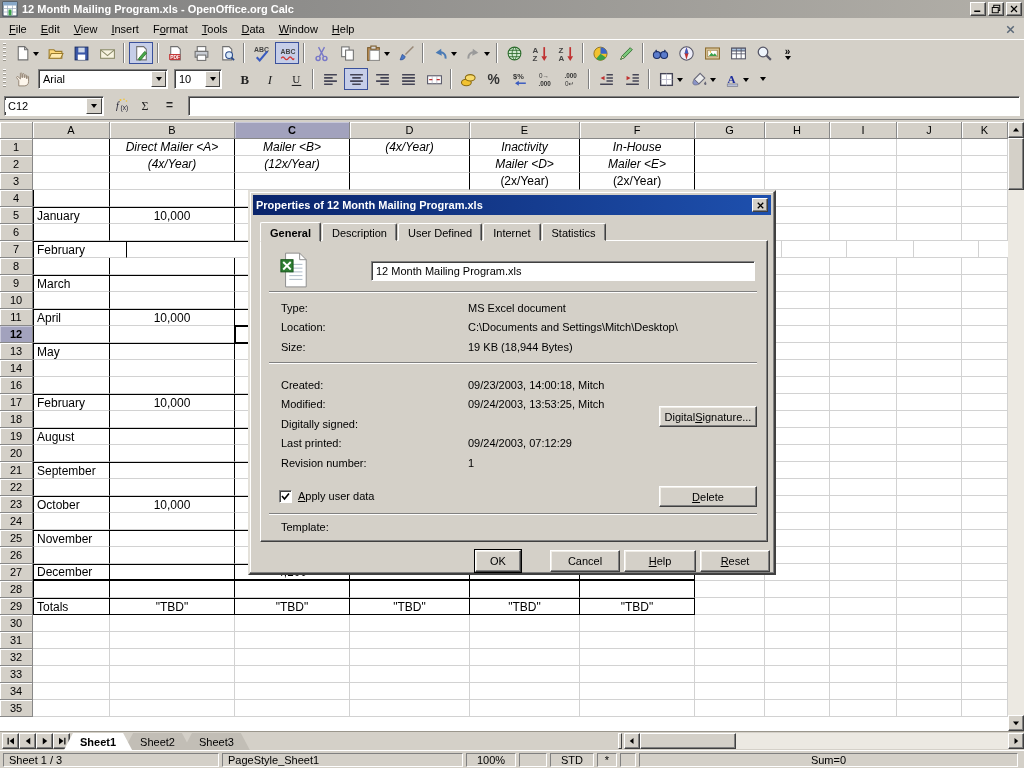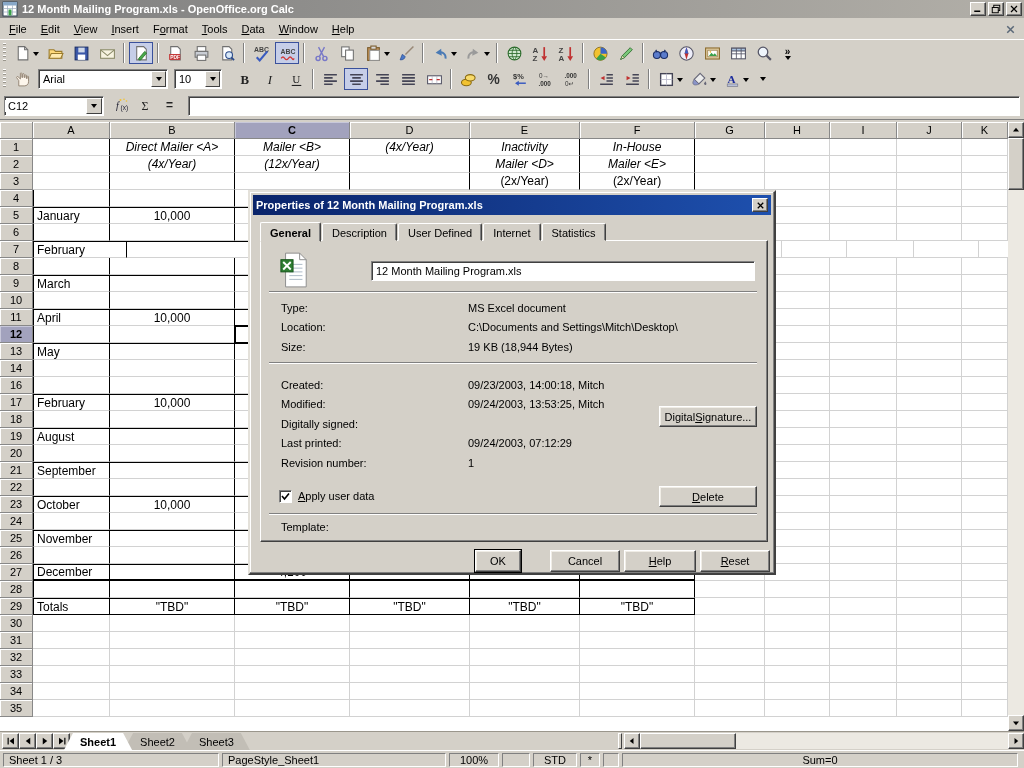--- a/index.html
+++ b/index.html
@@ -1186,21 +1186,21 @@
             <svg viewBox="0 0 16 16">
               <path d="M11 8 6 4v8z" fill="#000"></path>
             </svg>
           </div>
       </div>
     </div>
   </div>
 
   <div class="statusbar" id="statusbar">
       <div class="status-seg" style="width: 216px;">Sheet 1 / 3</div>
-      <div class="status-seg" style="width: 224px;">PageStyle_Sheet1</div>
+      <div class="status-seg" style="width: 241px;">PageStyle_Sheet1</div>
       <div class="status-seg c" style="width: 50px;">100%</div>
       <div class="status-seg" style="width: 28px;"></div>
       <div class="status-seg c" style="width: 44px;">STD</div>
       <div class="status-seg c" style="width: 20px;">*</div>
       <div class="status-seg" style="width: 16px;"></div>
       <div class="status-seg c" style="flex: 1 1 0%; justify-content: center;">Sum=0</div>
     </div>
 
   <div class="dialog">
     <div class="dlg-title">

